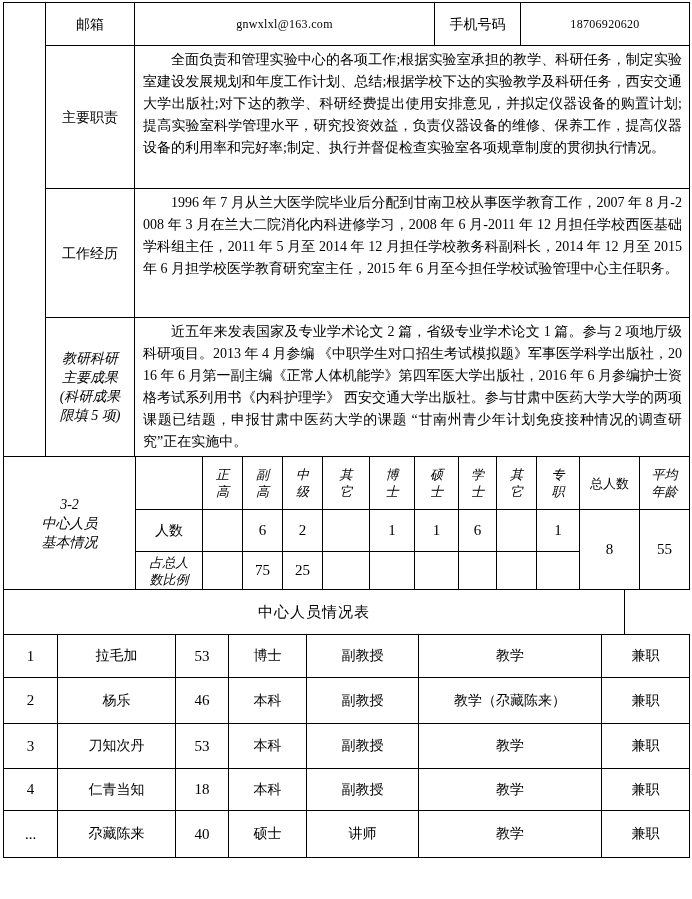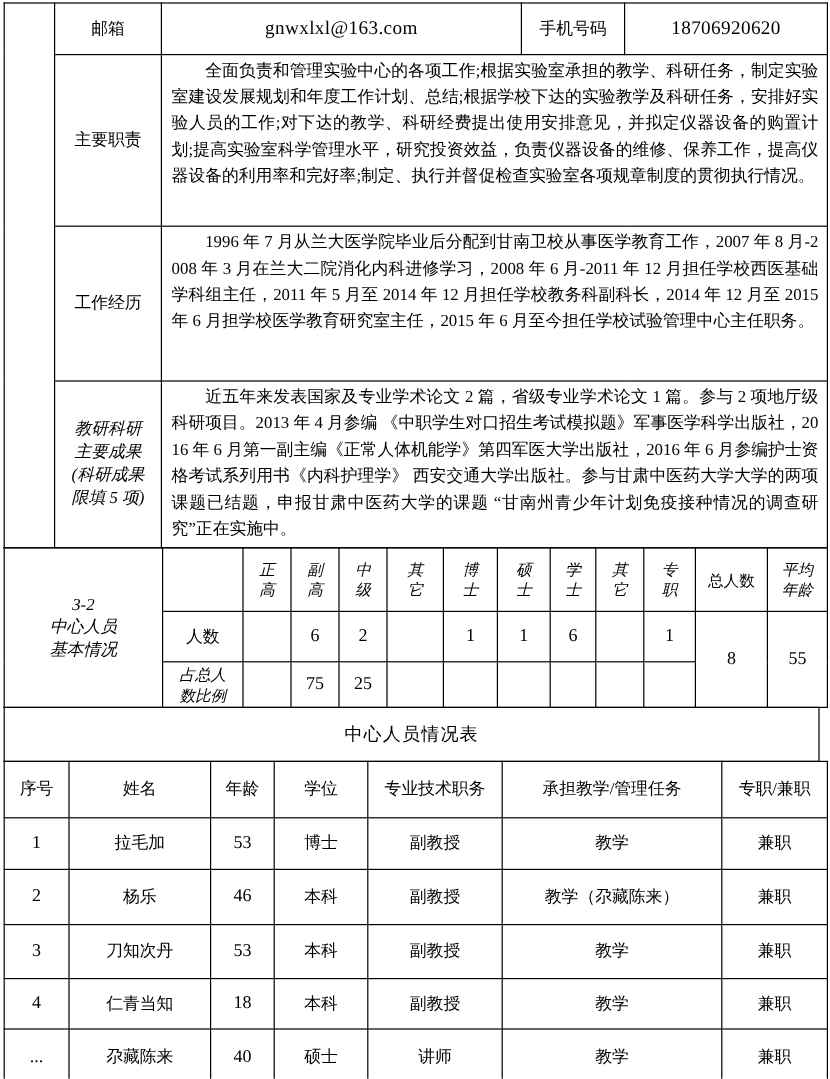--- a/index.html
+++ b/index.html
@@ -13,21 +13,21 @@
     width: 692px;
     height: 899px;
     background: #ffffff;
     box-sizing: border-box;
     padding: 2px 2px 0 3px;
     border-radius: 22px;
   }
   table {
     border-collapse: collapse;
     table-layout: fixed;
-    width: 680px;
+    width: 622px;
   }
   table + table { margin-top: -1px; }
   td {
     border: 1px solid #000000;
     box-sizing: border-box;
     font-size: 14px;
     text-align: center;
     vertical-align: middle;
     padding: 1px 2px;
     overflow: hidden;
@@ -35,21 +35,21 @@
   }
   .para {
     text-align: justify;
     vertical-align: top;
     padding: 3px 7px 3px 8px;
     line-height: 22px;
     text-indent: 2em;
   }
   .label-cell { line-height: 19px; }
   .prewrap { white-space: pre-line; font-style: italic; }
-  .latin { font-size: 16px; letter-spacing: 0.3px; text-align: center; }
+  .latin { font-size: 12px; letter-spacing: 0.3px; text-align: center; }
   .vhead { font-size: 13px; line-height: 17px; padding: 1px 0; }
   .num { font-size: 15px; }
   .title-row td { font-size: 15px; letter-spacing: 1px; }
 </style>
 </head>
 <body>
 
 <div class="page">
 
   <table>
@@ -63,21 +63,21 @@
     <tbody>
         <tr style="height:43px">
       <td rowspan="4"></td>
       <td class="label-cell">邮箱</td>
       <td class="latin">gnwxlxl@163.com</td>
       <td class="label-cell">手机号码</td>
       <td class="latin">18706920620</td>
     </tr>
     <tr style="height:143px">
       <td class="label-cell">主要职责</td>
-      <td colspan="3" class="para">全面负责和管理实验中心的各项工作;根据实验室承担的教学、科研任务，制定实验室建设发展规划和年度工作计划、总结;根据学校下达的实验教学及科研任务，安排好实验人员的工作;对下达的教学、科研经费提出使用安排意见，并拟定仪器设备的购置计划;提高实验室科学管理水平，研究投资效益，负责仪器设备的维修、保养工作，提高仪器设备的利用率和完好率;制定、执行并督促检查实验室各项规章制度的贯彻执行情况。</td>
+      <td colspan="3" class="para">全面负责和管理实验中心的各项工作;根据实验室承担的教学、科研任务，制定实验室建设发展规划和年度工作计划、总结;根据学校下达的实验教学及科研任务，西安交通大学出版社;对下达的教学、科研经费提出使用安排意见，并拟定仪器设备的购置计划;提高实验室科学管理水平，研究投资效益，负责仪器设备的维修、保养工作，提高仪器设备的利用率和完好率;制定、执行并督促检查实验室各项规章制度的贯彻执行情况。</td>
     </tr>
     <tr style="height:129px">
       <td class="label-cell">工作经历</td>
       <td colspan="3" class="para">1996 年 7 月从兰大医学院毕业后分配到甘南卫校从事医学教育工作，2007 年 8 月-2008 年 3 月在兰大二院消化内科进修学习，2008 年 6 月-2011 年 12 月担任学校西医基础学科组主任，2011 年 5 月至 2014 年 12 月担任学校教务科副科长，2014 年 12 月至 2015 年 6 月担学校医学教育研究室主任，2015 年 6 月至今担任学校试验管理中心主任职务。</td>
     </tr>
     <tr style="height:128px">
       <td class="label-cell prewrap">教研科研
 主要成果
 (科研成果
 限填 5 项)</td>
@@ -172,29 +172,20 @@
     <colgroup>
       <col style="width:54px">
         <col style="width:118px">
         <col style="width:53px">
         <col style="width:78px">
         <col style="width:112px">
         <col style="width:183px">
         <col style="width:88px">
     </colgroup>
     <tbody>
-        <tr style="height:47px">
-      <td>序号</td>
-      <td>姓名</td>
-      <td>年龄</td>
-      <td>学位</td>
-      <td>专业技术职务</td>
-      <td>承担教学/管理任务</td>
-      <td>专职/兼职</td>
-    </tr>
     <tr style="height:43px">
       <td class="num">1</td>
       <td>拉毛加</td>
       <td class="num">53</td>
       <td>博士</td>
       <td>副教授</td>
       <td>教学</td>
       <td>兼职</td>
     </tr>
     <tr style="height:46px">

